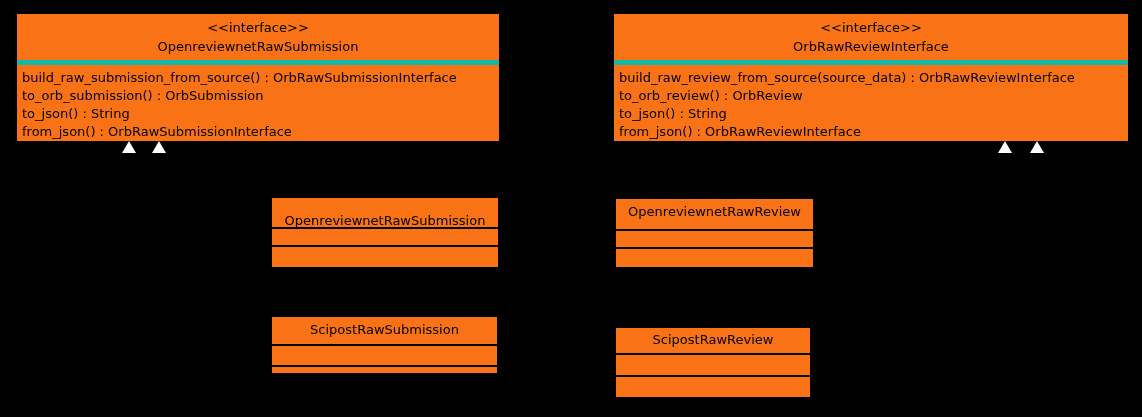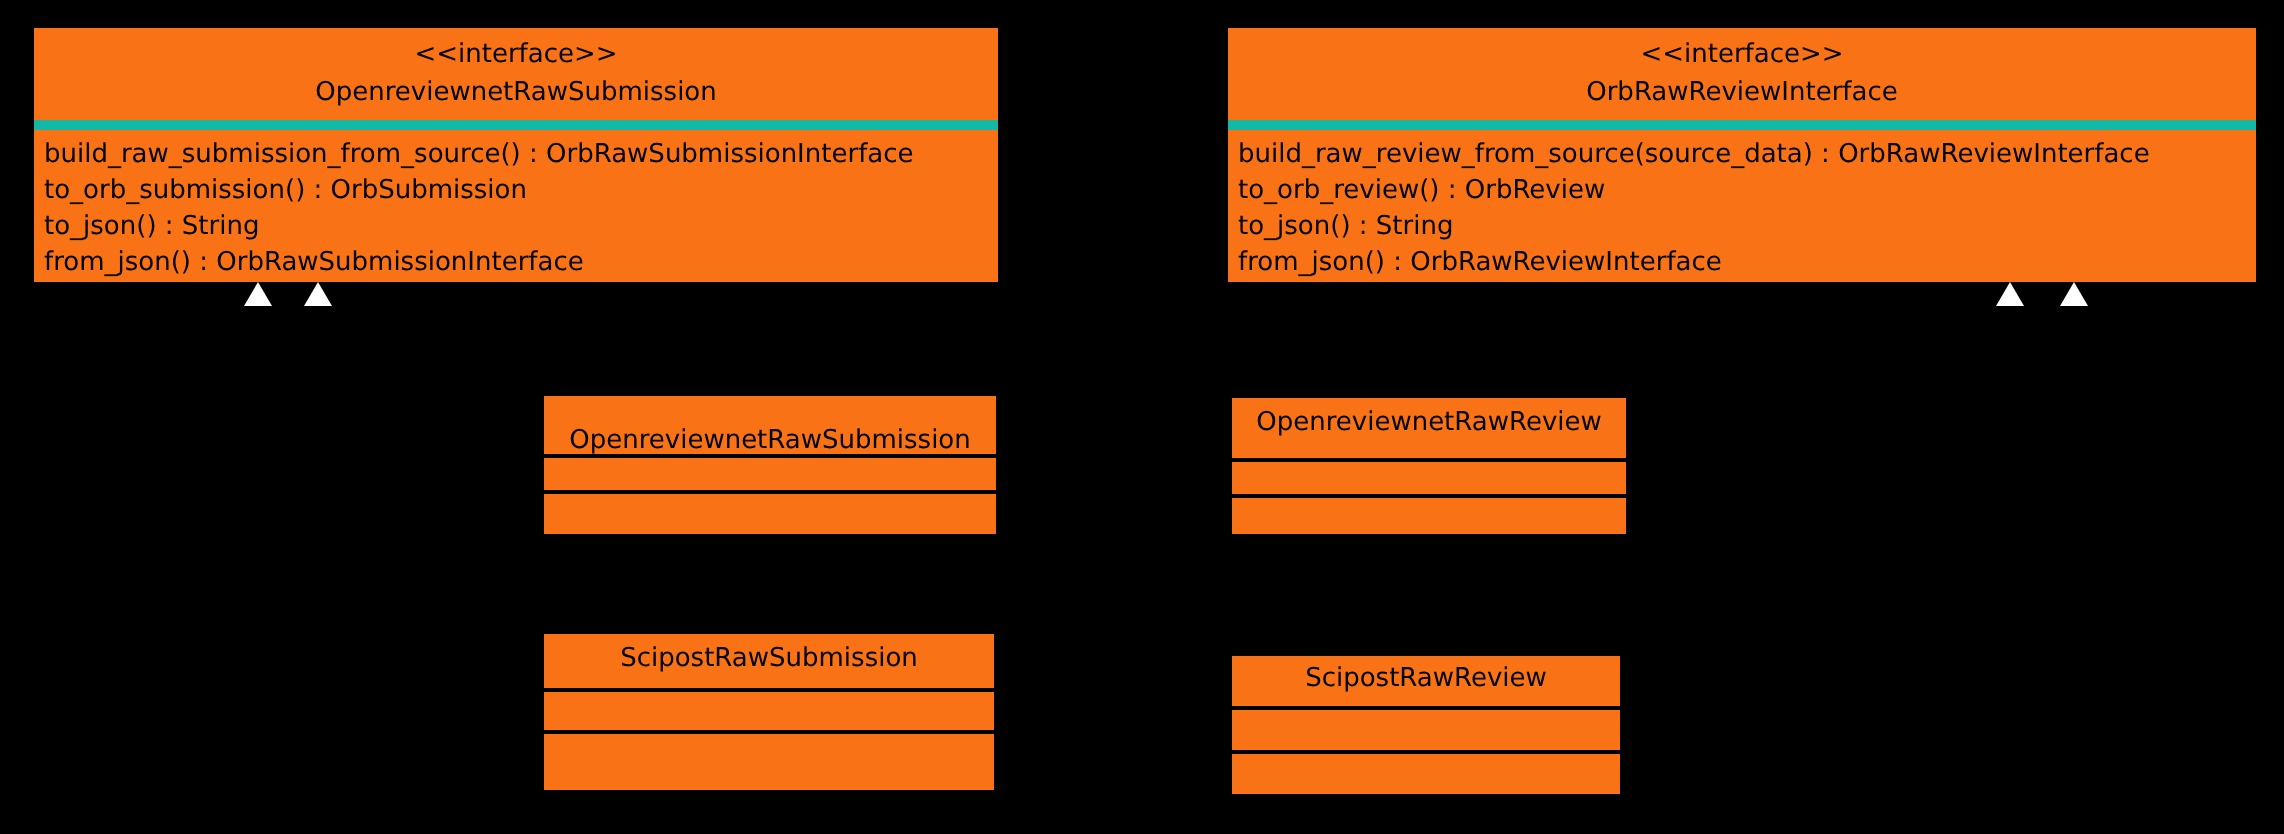--- a/index.html
+++ b/index.html
@@ -23,21 +23,21 @@
   #iface-left {left:17px; top:14px; width:482px; height:127px;}
   #iface-right{left:614px;top:14px; width:514px; height:127px;}
   #cls-ors{left:272px;top:198px;width:226px;height:69px;}
   #cls-ors .class-title{height:29px;padding-top:15px;}
   #cls-ors .attrs{height:18px;}
   #cls-ors .meths{height:22px;}
   #cls-orr{left:616px;top:199px;width:197px;height:68px;}
   #cls-orr .class-title{height:30px;padding-top:5px;}
   #cls-orr .attrs{height:18px;}
   #cls-orr .meths{height:22px;}
-  #cls-srs{left:272px;top:317px;width:225px;height:78px;}
+  #cls-srs{left:272px;top:317px;width:225px;height:56px;}
   #cls-srs .class-title{height:27px;padding-top:5px;}
   #cls-srs .attrs{height:21px;}
   #cls-srs .meths{height:22px;}
   #cls-srr{left:616px;top:328px;width:194px;height:69px;}
   #cls-srr .class-title{height:25px;padding-top:4px;}
   #cls-srr .attrs{height:22px;}
   #cls-srr .meths{height:22px;}
   
   .arrowhead{position:absolute;width:0;height:0;
     border-left:7px solid transparent;border-right:7px solid transparent;

